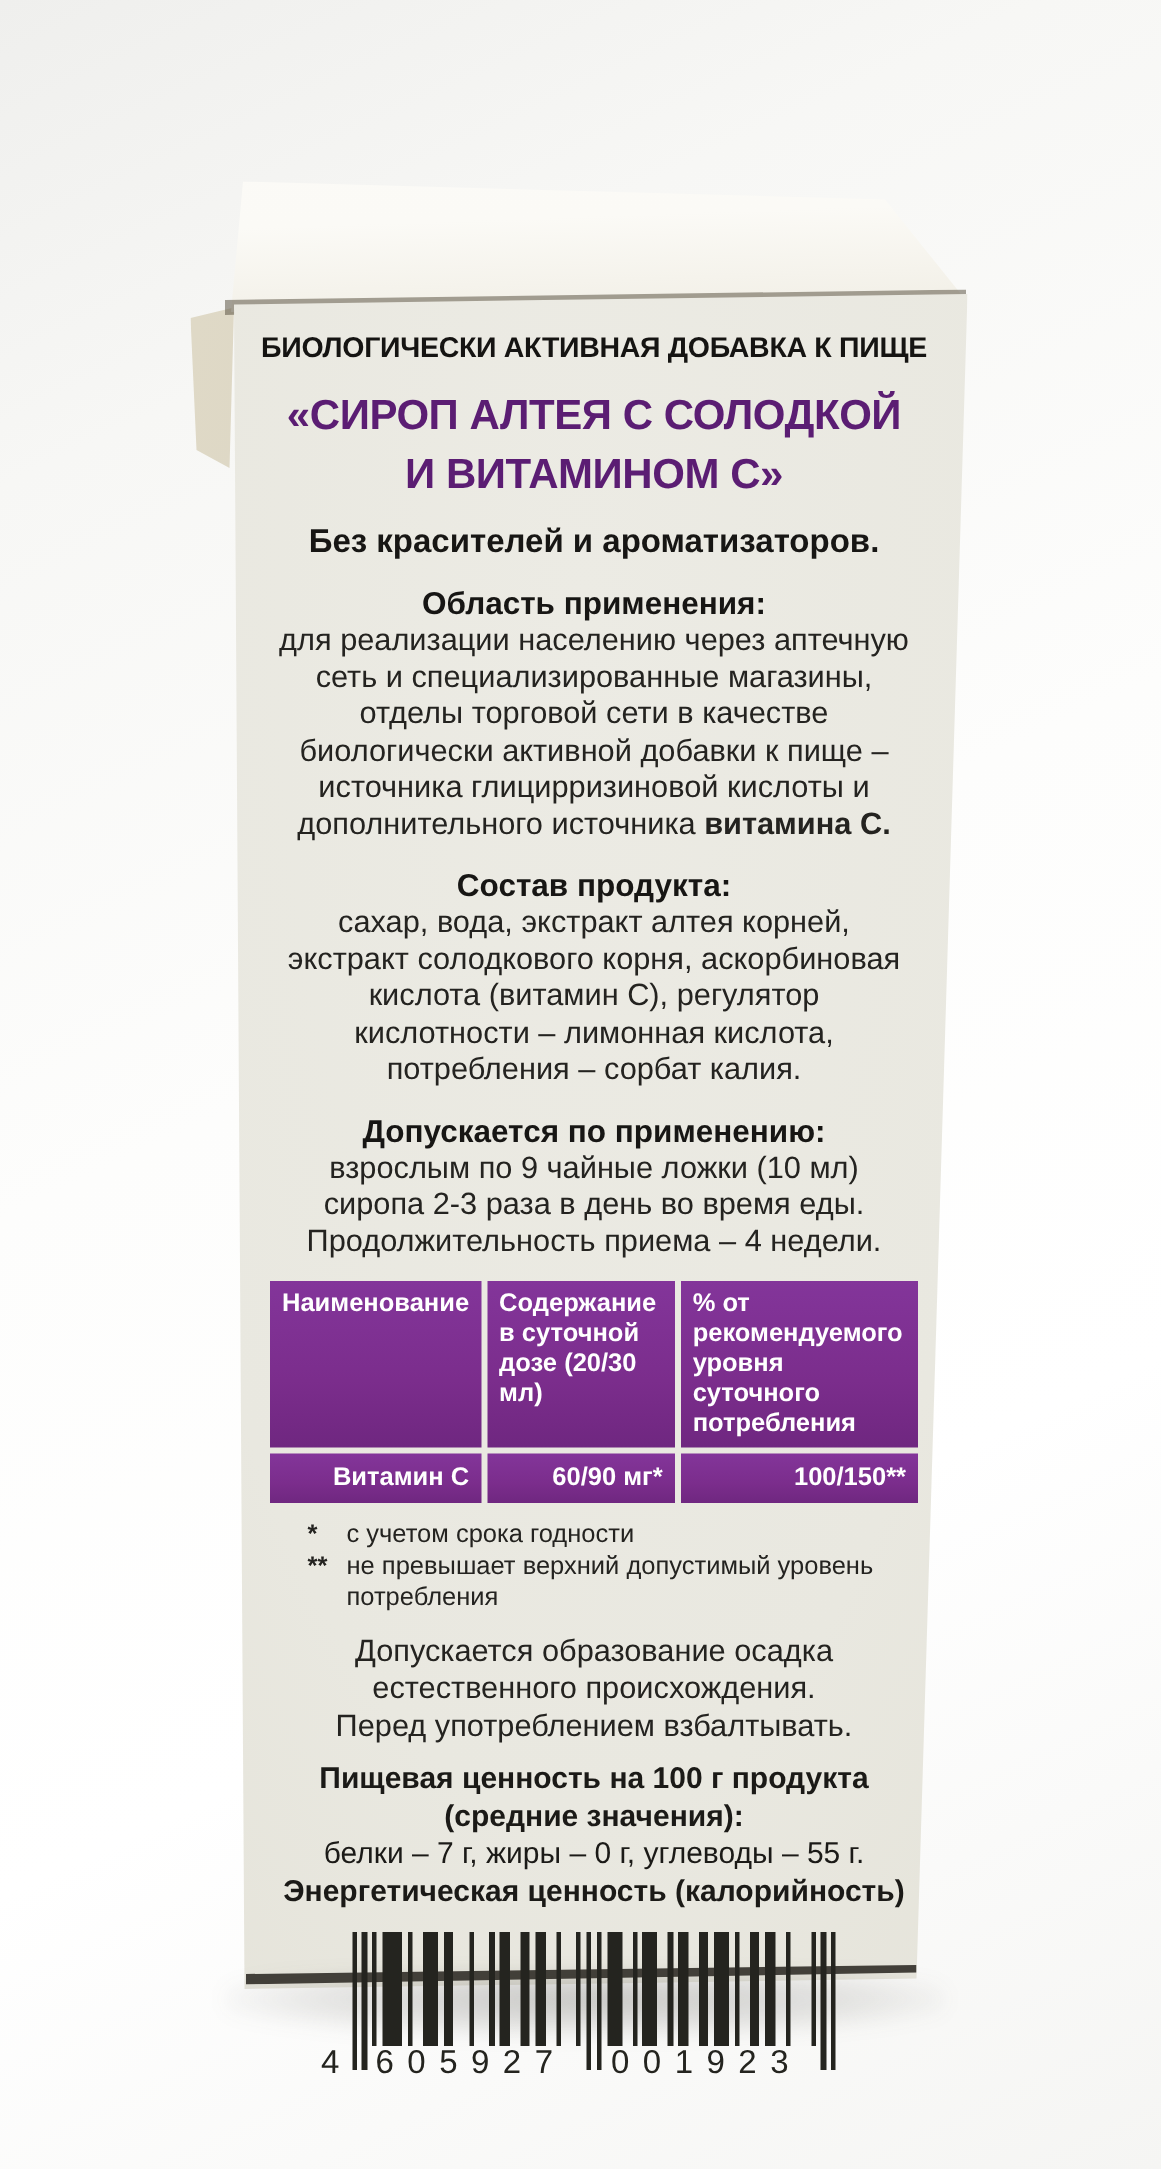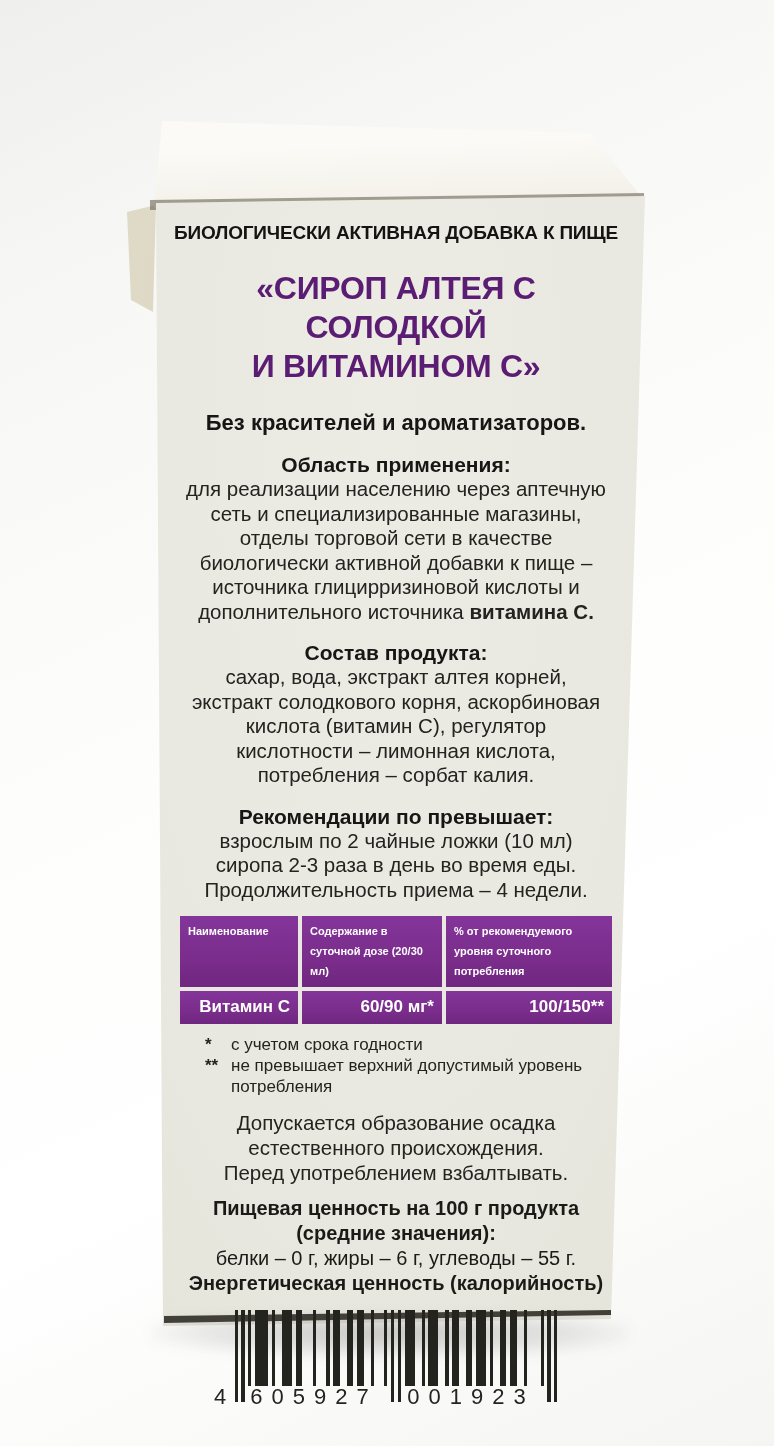--- a/index.html
+++ b/index.html
@@ -45,36 +45,36 @@
     position:absolute; left:150px; top:1316px; width:480px; height:42px;
     background:radial-gradient(ellipse at 50% 40%, rgba(60,58,50,.28) 0%, rgba(60,58,50,.10) 55%, transparent 78%);
     filter:blur(6px);
   }
   
   .content {
     position:absolute; left:167px; top:196px; width:458px;
     color:#201f1c; text-align:center;
   }
   .tagline { margin-top:26px; font-size:19px; font-weight:bold; letter-spacing:-.2px; color:#151412; }
-  .title { margin-top:25px; font-size:32px; line-height:39px; font-weight:bold; color:#5b1d73; letter-spacing:-.3px; }
-  .subtitle { margin-top:24px; font-size:22px; font-weight:bold; color:#171614; }
+  .title { margin-top:13px; font-size:28px; line-height:39px; font-weight:bold; color:#5b1d73; letter-spacing:-.3px; }
+  .subtitle { margin-top:13px; font-size:22px; font-weight:bold; color:#171614; }
   .h { margin-top:17px; font-size:21px; font-weight:bold; color:#171614; }
   .body-lines { font-size:20.5px; line-height:24.5px; color:#242320; }
   .b { font-weight:bold; }
   
   table.vit {
     margin:10px auto 0 auto; width:440px;
     border-collapse:separate; border-spacing:4px;
     background:transparent;
   }
   table.vit td {
     background:linear-gradient(180deg,#83359a 0%,#7b2d8c 60%,#6f2780 100%);
     color:#fff; text-align:left; vertical-align:top; padding:5px 8px 6px 8px;
   }
-  table.vit .hdr td { font-size:11px; line-height:20px; font-weight:bold; height:64px; }
+  table.vit .hdr td { font-size:17px; line-height:20px; font-weight:bold; height:64px; }
   table.vit .row td { font-size:17px; font-weight:bold; padding-top:6px; padding-bottom:7px;text-align:right; }
   .c1 { width:118px; } .c2 { width:140px; } .c3 { width:166px; }
   
   .footnotes { margin:6px 0 0 38px; text-align:left; width:390px; }
   .fn { display:flex; font-size:17px; line-height:21px; color:#242320; }
   .fn .mk { width:26px; flex:none; font-weight:bold; text-align:left; padding-top:-2px; }
   .fn .tx { flex:1; }
   .sediment { margin-top:13px; font-size:20.5px; line-height:25px; color:#242320; }
   .nutrition { margin-top:11px; font-size:20px; line-height:25px; color:#1b1a17; }
   
@@ -121,23 +121,23 @@
 
     <div class="h">Состав продукта:</div>
     <div class="body-lines">
       <div>сахар, вода, экстракт алтея корней,</div>
       <div>экстракт солодкового корня, аскорбиновая</div>
       <div>кислота (витамин С), регулятор</div>
       <div>кислотности – лимонная кислота,</div>
       <div>потребления – сорбат калия.</div>
     </div>
 
-    <div class="h">Рекомендации по превышает:</div>
+    <div class="h">Допускается по применению:</div>
     <div class="body-lines">
-      <div>взрослым по 2 чайные ложки (10 мл)</div>
+      <div>взрослым по 9 чайные ложки (10 мл)</div>
       <div>сиропа 2-3 раза в день во время еды.</div>
       <div>Продолжительность приема – 4 недели.</div>
     </div>
 
     <table class="vit">
       <tbody>
           <tr class="hdr">
         <td class="c1">Наименование</td>
         <td class="c2">Содержание в суточной дозе (20/30 мл)</td>
         <td class="c3">% от рекомендуемого уровня суточного потребления</td>
@@ -163,21 +163,21 @@
 
     <div class="sediment">
       <div>Допускается образование осадка</div>
       <div>естественного происхождения.</div>
       <div>Перед употреблением взбалтывать.</div>
     </div>
 
     <div class="nutrition">
       <div class="b">Пищевая ценность на 100 г продукта</div>
       <div class="b">(средние значения):</div>
-      <div>белки – 0 г, жиры – 6 г, углеводы – 55 г.</div>
+      <div>белки – 7 г, жиры – 0 г, углеводы – 55 г.</div>
       <div class="b">Энергетическая ценность (калорийность)</div>
     </div>
 
     <div class="barcode">
       <div class="bars" id="bars">
           <i style="left: 0px; width: 3.4px; height: 92px;"></i>
           <i style="left: 6.8px; width: 3.4px; height: 92px;"></i>
           <i style="left: 13.6px; width: 3.4px; height: 76px;"></i>
           <i style="left: 20.4px; width: 13.6px; height: 76px;"></i>
           <i style="left: 37.4px; width: 3.4px; height: 76px;"></i>

